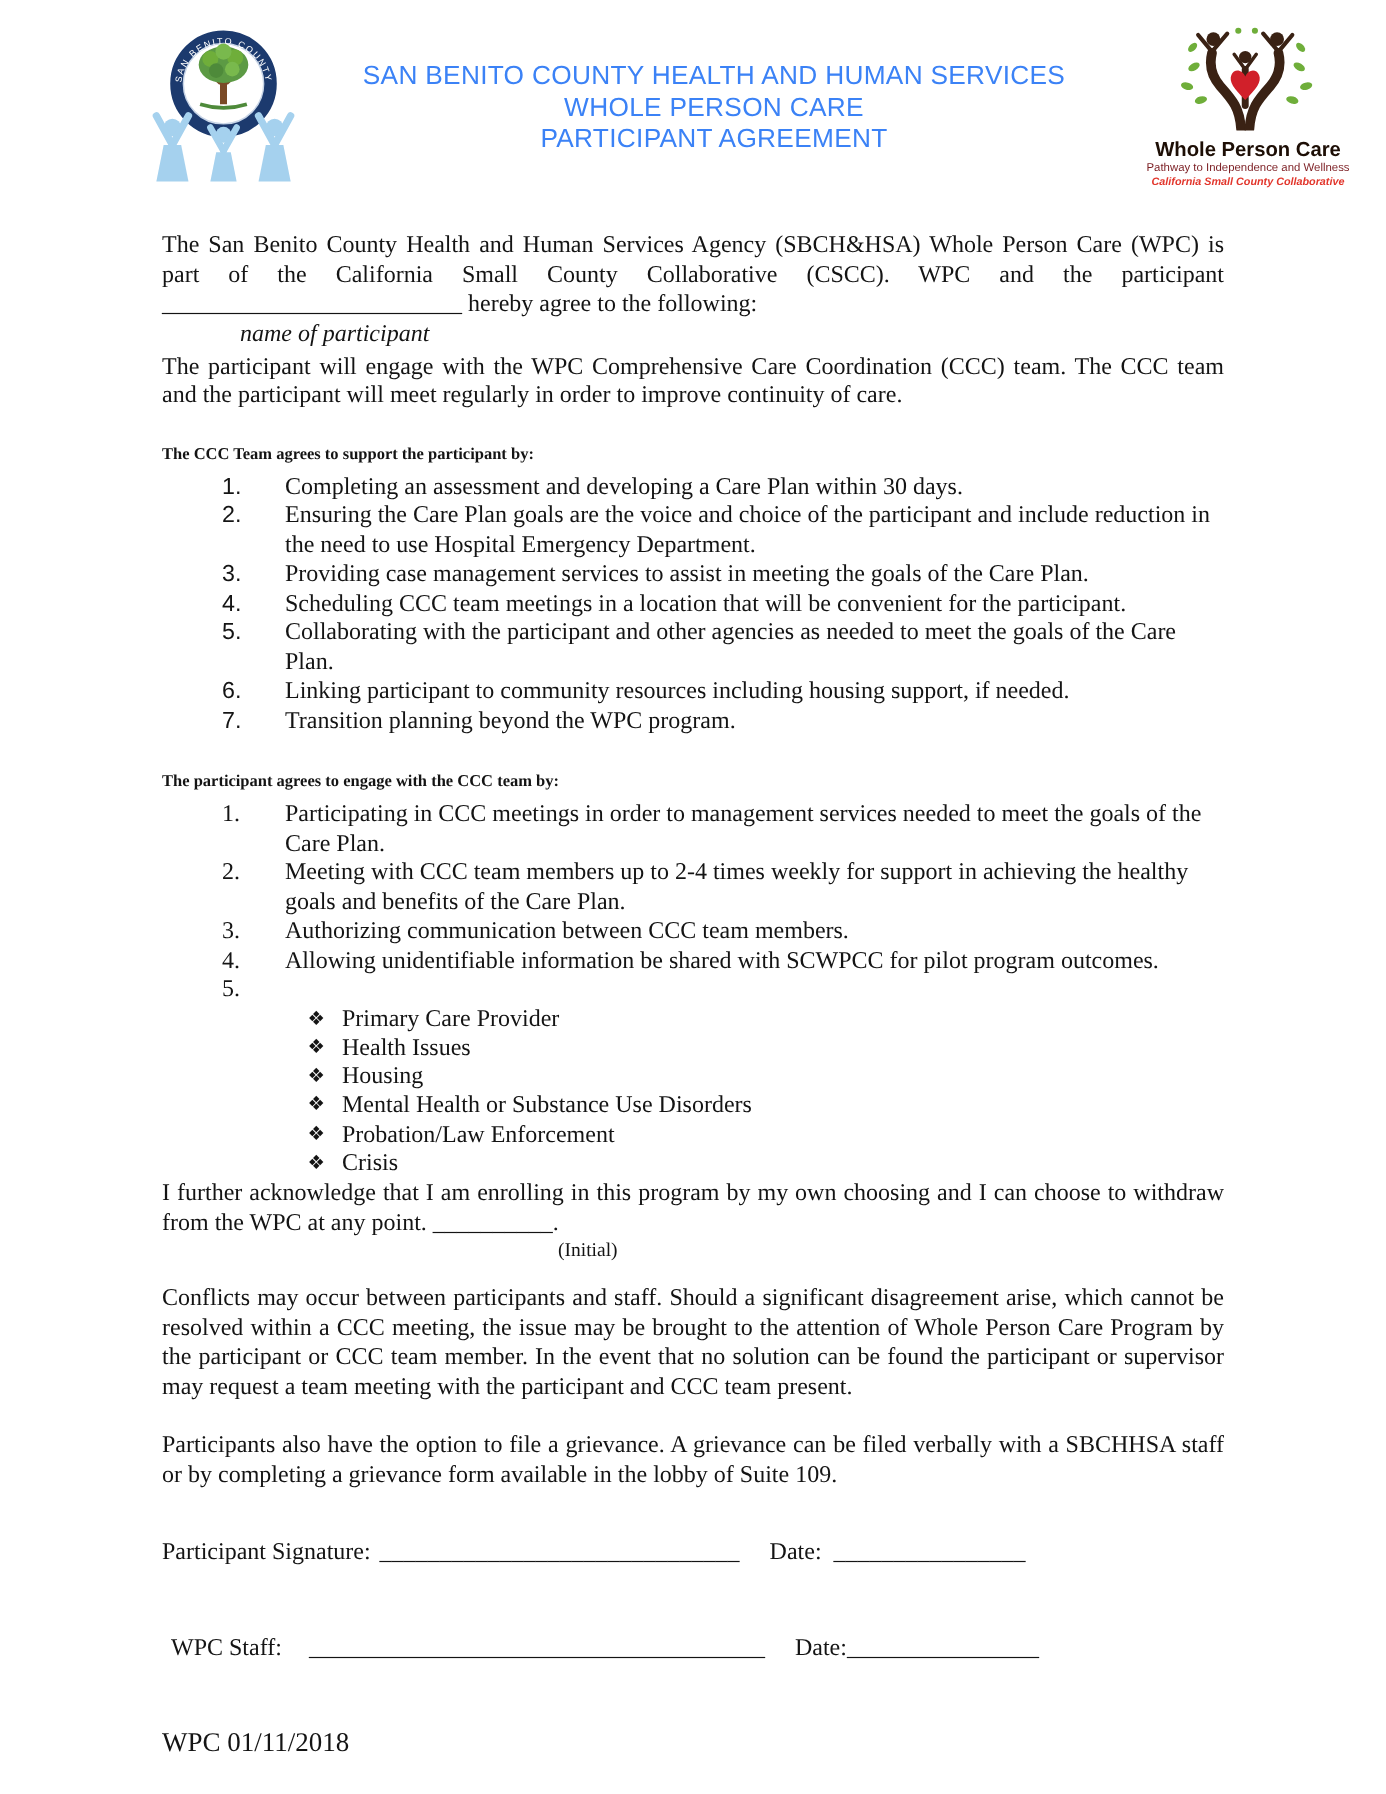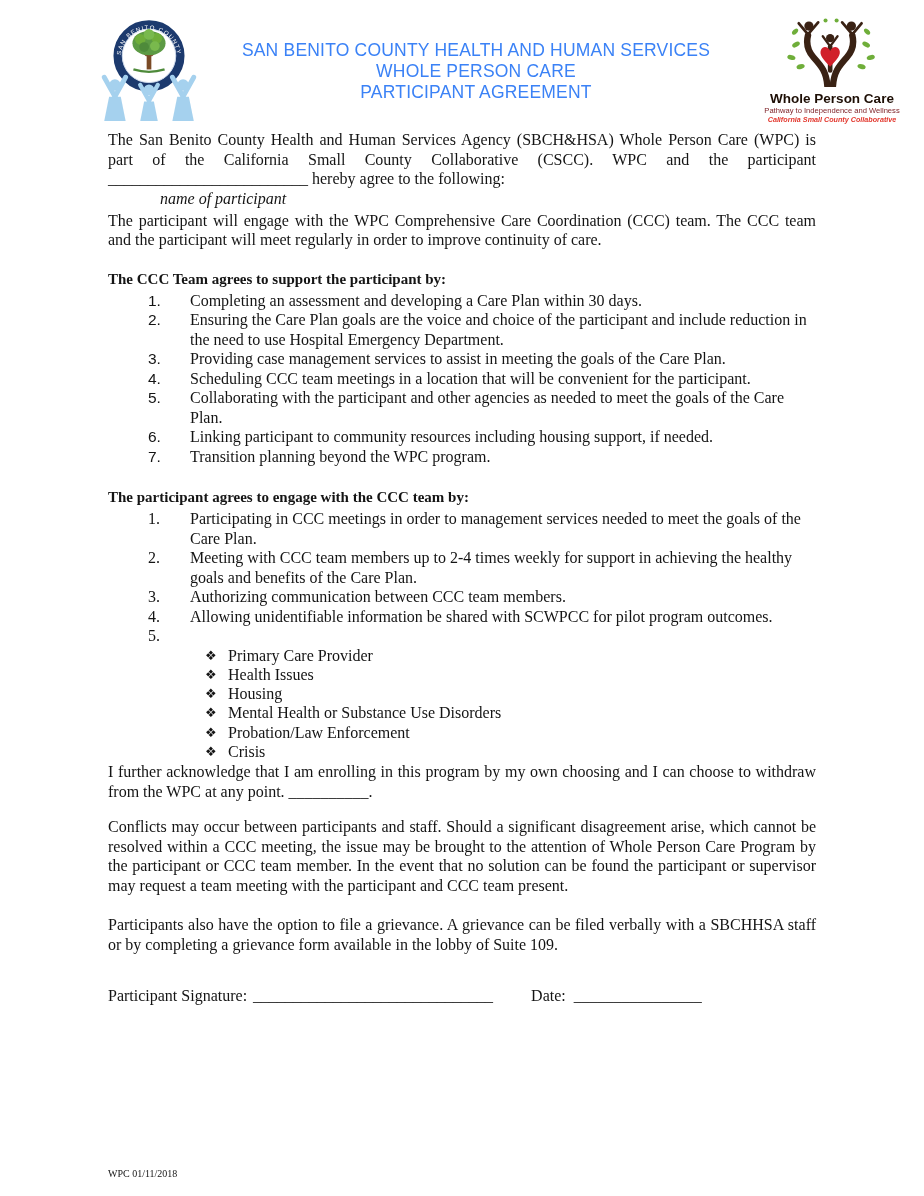--- a/index.html
+++ b/index.html
@@ -16,42 +16,42 @@
     font-family:"Liberation Sans", sans-serif;font-size:17.5px;line-height:21px;
     letter-spacing:.2px;color:#3b82f6;}
   .logo-right{width:160px;flex:none;margin-right:12px;text-align:center;margin-top:2px;}
   .wpc-title{font-family:"Liberation Sans", sans-serif;font-weight:bold;font-size:13.5px;line-height:14px;color:#1d0e05;}
   .wpc-tagline{font-family:"Liberation Sans", sans-serif;font-size:7.6px;line-height:9px;color:#7b1d22;}
   .wpc-collab{font-family:"Liberation Sans", sans-serif;font-size:7.2px;line-height:9px;font-style:italic;font-weight:bold;color:#e2362c;}
   
   .content{margin:0 108px 0 108px;width:708px;}
   p{margin:0;}
   .just{text-align:justify;}
-  .p1{margin-top:4px;}
+  .p1{margin-top:28px;}
   .name-caption{font-style:italic;margin:0 0 3px 52px;line-height:19px;}
-  h2{font-size:15px;line-height:20px;margin:19px 0 2px 0;font-weight:bold;}
+  h2{font-size:11px;line-height:20px;margin:19px 0 2px 0;font-weight:bold;}
   h2.second{margin-top:21px;}
   ol{list-style:none;margin:0;padding:0;}
   ol li{display:flex;line-height:19.5px;}
   ol li .num{flex:none;width:42px;margin-left:40px;}
   ol.num-sans li .num{font-family:"Liberation Sans", sans-serif;font-size:15.5px;}
   ol li .itext{flex:1;}
   ul.diamond{list-style:none;margin:0;padding:0;}
   ul.diamond li{display:flex;line-height:19.3px;}
   ul.diamond li .glyph{flex:none;width:23px;margin-left:97px;font-family:"DejaVu Sans", sans-serif;font-size:13px;}
   .ack{margin-top:1px;}
   .initial-caption{font-size:13px;line-height:15px;margin-left:264px;}
   .conflict{margin-top:16px;}
   .grievance{margin-top:20px;}
   .sig-row{margin-top:32px;white-space:nowrap;}
   .sig-row.staff{margin-top:44px;padding-left:6px;}
   .sig-line{margin-left:6px;}
-  .date-group{margin-left:38px;}
+  .date-group{margin-left:20px;}
   .date-line-sp{margin-left:8px;}
-  .footer{position:absolute;left:108px;bottom:13px;font-size:10px;}
+  .footer{position:absolute;left:108px;bottom:25px;font-size:18px;}
 </style>
 </head>
 <body>
 
 <div class="page">
 
   <div class="header">
 
     <div class="logo-left">
       <svg viewBox="0 0 100 112" width="98" height="109">
@@ -215,24 +215,28 @@
           <span class="glyph">❖</span>
           <span>Probation/Law Enforcement</span>
         </li>
       <li>
           <span class="glyph">❖</span>
           <span>Crisis</span>
         </li>
     </ul>
 
     <p class="just ack"><span>I further acknowledge that I am enrolling in this program by my own choosing and I can choose to withdraw from the WPC at any point. </span><span>__________</span><span>.</span></p>
+    <div class="initial-caption">(Initial)</div>
 
     <p class="just conflict">Conflicts may occur between participants and staff. Should a significant disagreement arise, which cannot be resolved within a CCC meeting, the issue may be brought to the attention of Whole Person Care Program by the participant or CCC team member. In the event that no solution can be found the participant or supervisor may request a team meeting with the participant and CCC team present.</p>
     <p class="just grievance">Participants also have the option to file a grievance. A grievance can be filed verbally with a SBCHHSA staff or by completing a grievance form available in the lobby of Suite 109.</p>
 
     <div class="sig-row">
       <span>Participant Signature:</span><span class="sig-line">______________________________</span><span class="date-group"><span>Date:</span><span class="date-line-sp">________________</span></span>
     </div>
 
+    <div class="sig-row staff">
+      <span>WPC Staff:</span><span class="sig-line" style="margin-left:18px;">______________________________________</span><span class="date-group"><span>Date:</span><span>________________</span></span>
+    </div>
   </div>
 
   <div class="footer">WPC 01/11/2018</div>
 </div>
 
 </body></html>

